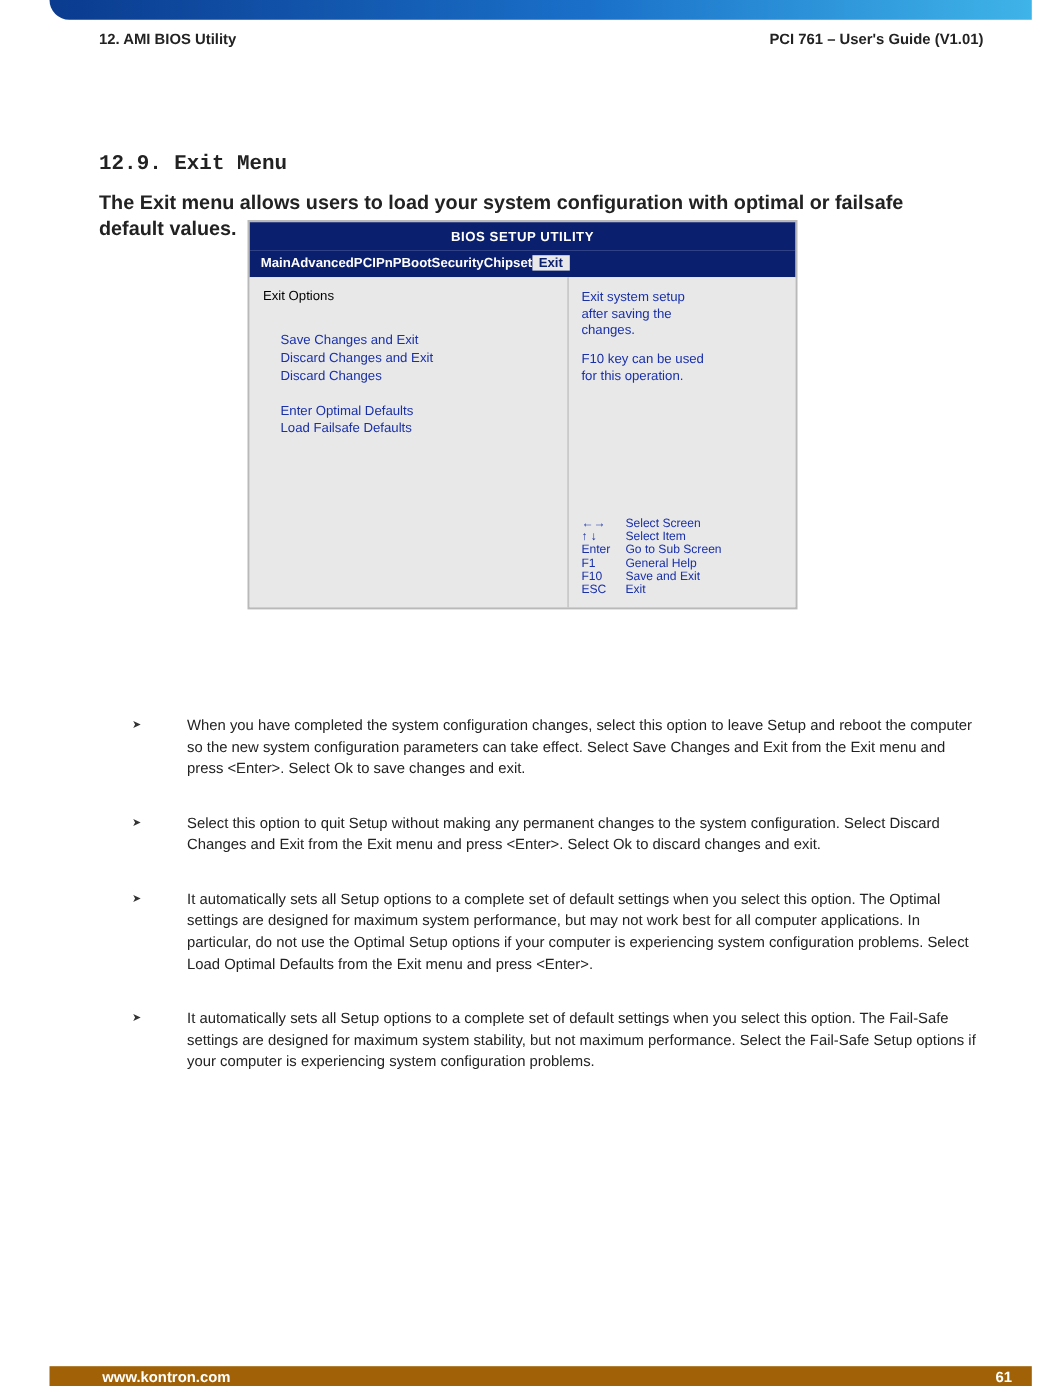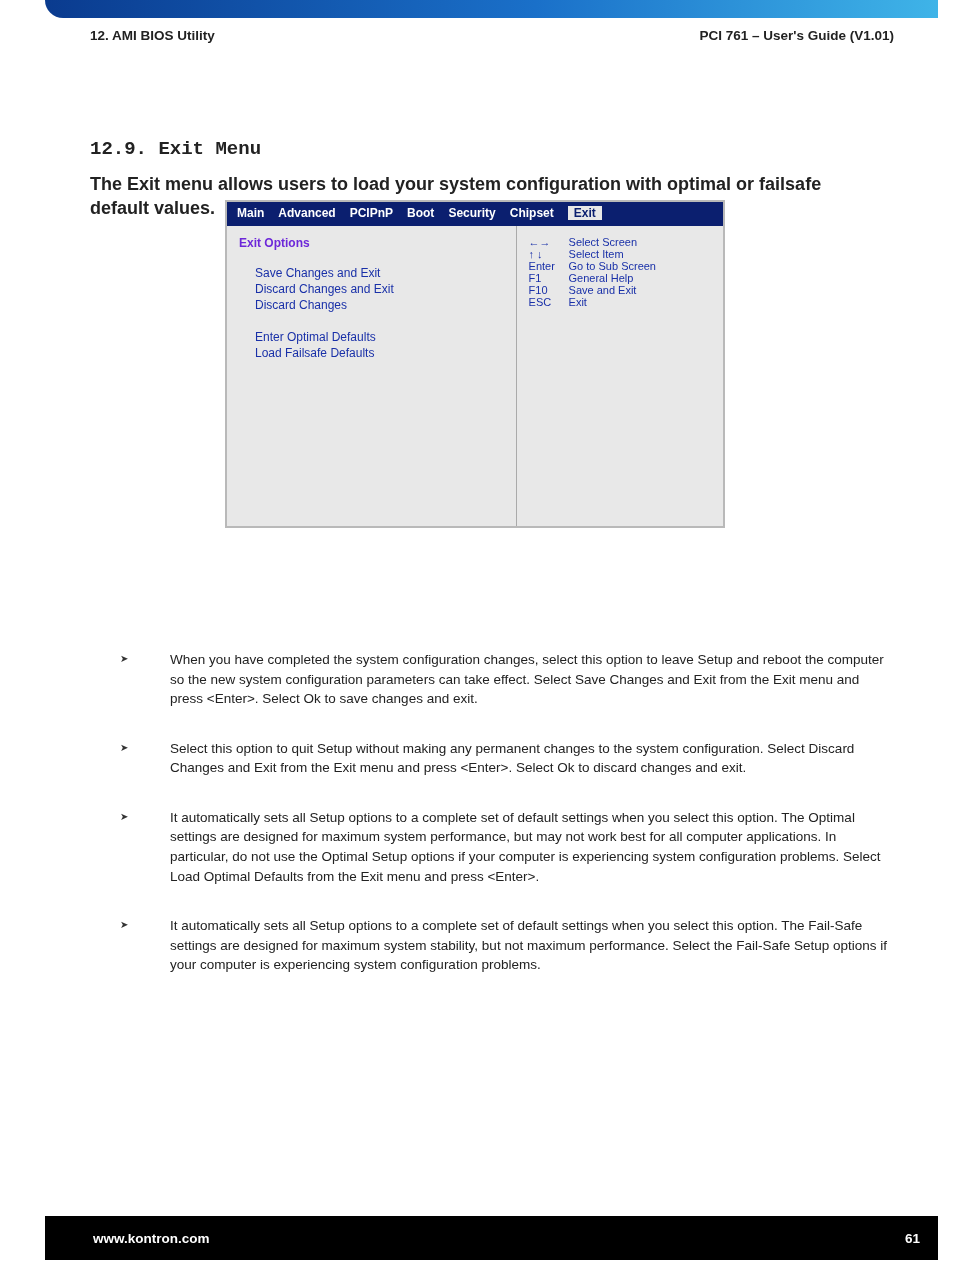--- a/index.html
+++ b/index.html
@@ -54,21 +54,20 @@
     color: #fff;
     text-align: center;
     font-weight: 700;
     padding: 6px 0;
     letter-spacing: 0.5px;
   }
   .bios-tabs {
     background: #0b1f6f;
     color: #fff;
     display: flex;
-    gap: 14px;
     padding: 4px 10px 6px 10px;
     font-size: 12px;
   }
   .bios-tabs span { font-weight: 700; }
   .bios-tabs .active {
     background: #e8e8e8;
     color: #0b1f6f;
     padding: 0 6px;
   }
   .bios-body {
@@ -77,23 +76,23 @@
   }
   .bios-left {
     flex: 1.45;
     background: #e8e8e8;
     color: #1930a8;
     padding: 10px 12px;
     border-right: 1px solid #aaa;
     font-size: 12px;
   }
   .bios-left .section-head {
-    color: #6d28d9;
-    font-weight: 700;
-    margin-bottom: 16px;
+    color: #000000;
+    font-weight: 400;
+    margin-bottom: 26px;
   }
   .bios-left .opt { margin: 2px 16px; }
   .bios-left .gap { height: 14px; }
   .bios-right {
     flex: 1;
     background: #e8e8e8;
     color: #1930a8;
     padding: 10px 12px;
     font-size: 12px;
     display: flex;
@@ -127,22 +126,22 @@
     flex-shrink: 0;
     font-size: 10px;
     color: #333;
     padding-top: 3px;
   }
   .btxt { line-height: 1.45; }
   .btxt p { margin-bottom: 8px; }
   .footer {
     position: absolute;
     left: 45px; right: 16px; bottom: 12px;
-    height: 44px;
-    background: #000000;
+    height: 18px;
+    background: #a16207;
     color: #fff;
     display: flex;
     justify-content: space-between;
     align-items: center;
     padding: 0 18px 0 48px;
     font-weight: 700;
     font-size: 13.5px;
     border-top-right-radius: 0;
   }
 </style>
@@ -153,40 +152,49 @@
 
 <div class="header">
   <span>12. AMI BIOS Utility</span>
   <span>PCI 761 – User's Guide (V1.01)</span>
 </div>
 
 <div class="section-title">12.9. Exit Menu</div>
 <div class="intro">The Exit menu allows users to load your system configuration with optimal or failsafe default values.</div>
 
 <div class="bios">
+  <div class="bios-title">BIOS SETUP UTILITY</div>
   <div class="bios-tabs">
     <span>Main</span>
     <span>Advanced</span>
     <span>PCIPnP</span>
     <span>Boot</span>
     <span>Security</span>
     <span>Chipset</span>
     <span class="active">Exit</span>
   </div>
   <div class="bios-body">
     <div class="bios-left">
       <div class="section-head">Exit Options</div>
       <div class="opt">Save Changes and Exit</div>
       <div class="opt">Discard Changes and Exit</div>
       <div class="opt">Discard Changes</div>
       <div class="gap"></div>
       <div class="opt">Enter Optimal Defaults</div>
       <div class="opt">Load Failsafe Defaults</div>
     </div>
     <div class="bios-right">
+      <div class="bios-help-top">
+        <div>Exit system setup</div>
+        <div>after saving the</div>
+        <div>changes.</div>
+        <div style="height:10px"></div>
+        <div>F10 key can be used</div>
+        <div>for this operation.</div>
+      </div>
       <div class="bios-keys">
         <div class="row">
             <span class="k">←→</span>
             <span>Select Screen</span>
           </div>
         <div class="row">
             <span class="k">↑ ↓</span>
             <span>Select Item</span>
           </div>
         <div class="row">

